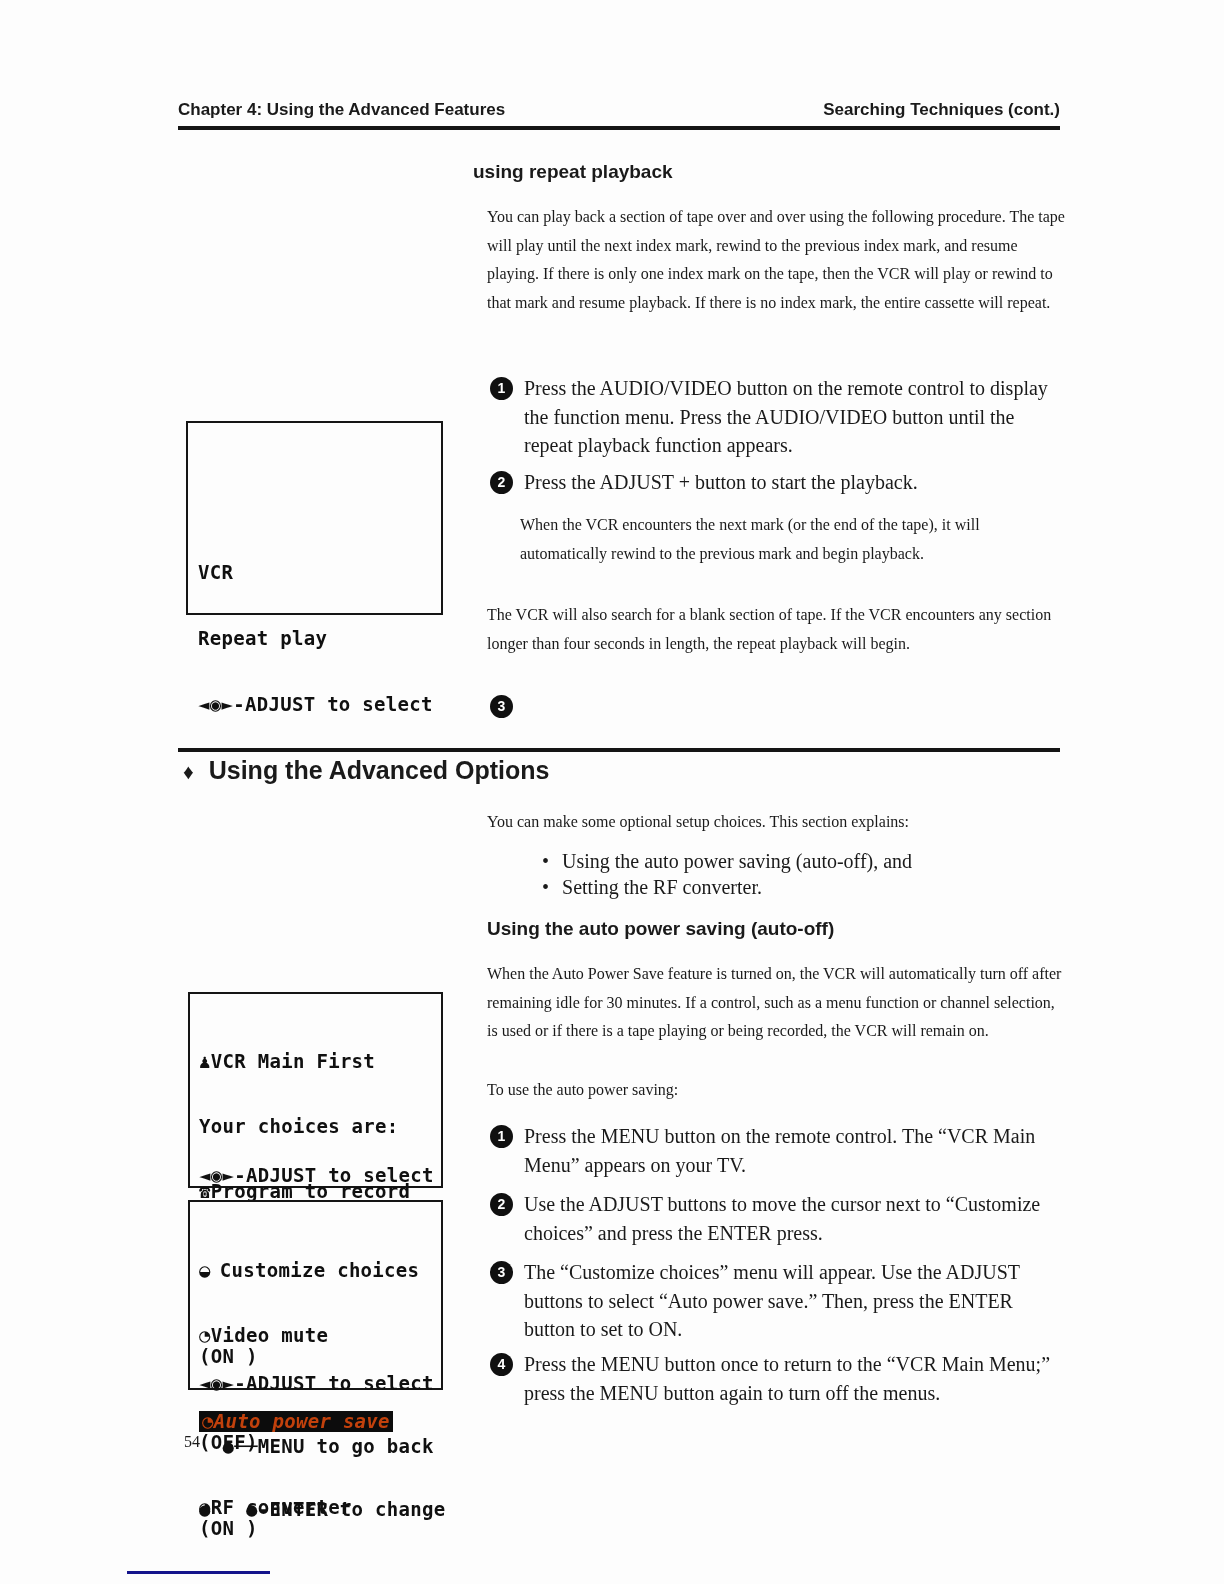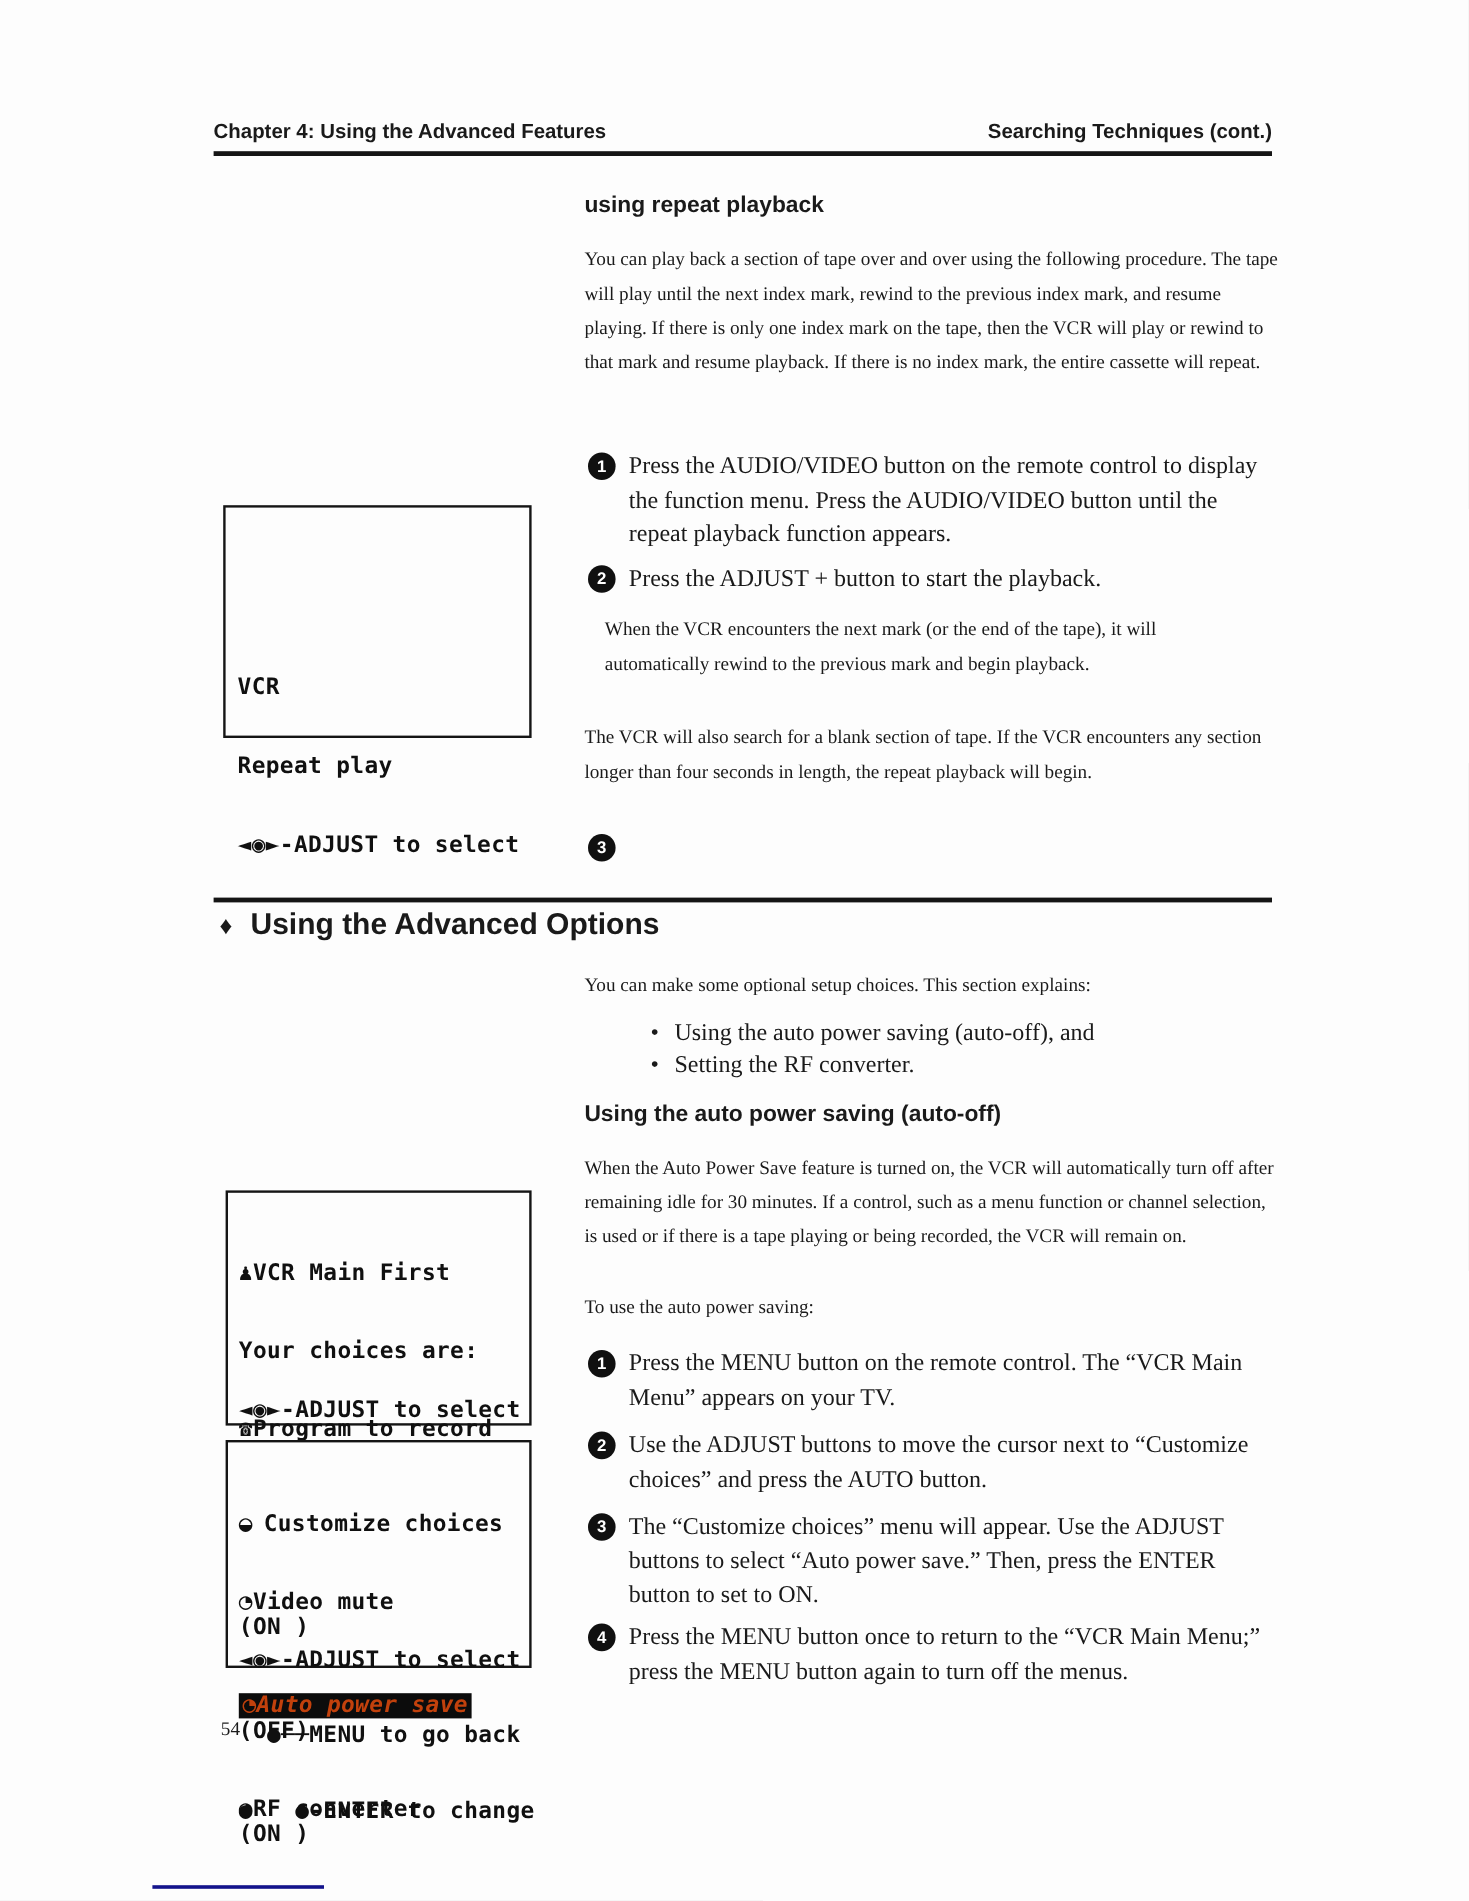--- a/index.html
+++ b/index.html
@@ -38,35 +38,35 @@
 <body>
 
 <div class="page">
 
   <div class="abs hdr-row">
     <span>Chapter 4: Using the Advanced Features</span>
     <span>Searching Techniques (cont.)</span>
   </div>
   <div class="abs hdr-rule"></div>
 
-  <div class="abs sub-heading" style="left:487px; top:161px;">using repeat playback</div>
+  <div class="abs sub-heading" style="left:473px; top:161px;">using repeat playback</div>
 
   <div class="abs body-text" style="left:487px; top:203px; width:578px;">You can play back a section of tape over and over using the following procedure. The tape will play until the next index mark, rewind to the previous index mark, and resume playing. If there is only one index mark on the tape, then the VCR will play or rewind to that mark and resume playback. If there is no index mark, the entire cassette will repeat.</div>
 
   <div class="abs step" style="left:490px; top:374px; width:578px;">
     <span class="badge">1</span>
     <span class="step-text">Press the AUDIO/VIDEO button on the remote control to display the function menu. Press the AUDIO/VIDEO button until the repeat playback function appears.</span>
   </div>
 
   <div class="abs step" style="left:490px; top:468px; width:578px;">
     <span class="badge">2</span>
     <span class="step-text">Press the ADJUST + button to start the playback.</span>
   </div>
 
-  <div class="abs body-text" style="left:504px; top:511px; width:548px;font-family:Liberation Serif, serif;">When the VCR encounters the next mark (or the end of the tape), it will automatically rewind to the previous mark and begin playback.</div>
+  <div class="abs body-text" style="left:520px; top:511px; width:548px;font-family:Liberation Serif, serif;">When the VCR encounters the next mark (or the end of the tape), it will automatically rewind to the previous mark and begin playback.</div>
 
   <div class="abs screen-box" style="left:186px; top:421px; width:257px; height:194px;">
     <div class="abs osd" style="left:10px; top:94px; line-height:22px;">
       <div>VCR</div>
       <div>Repeat play</div>
       <div>◄◉►-ADJUST to select</div>
     </div>
   </div>
 
   <div class="abs body-text" style="left:487px; top:601px; width:578px;">The VCR will also search for a blank section of tape. If the VCR encounters any section longer than four seconds in length, the repeat playback will begin.</div>
@@ -98,21 +98,21 @@
   <div class="abs body-text" style="left:487px; top:960px; width:578px;">When the Auto Power Save feature is turned on, the VCR will automatically turn off after remaining idle for 30 minutes. If a control, such as a menu function or channel selection, is used or if there is a tape playing or being recorded, the VCR will remain on.</div>
 
   <div class="abs body-text" style="left:487px; top:1076px; width:578px;">To use the auto power saving:</div>
 
   <div class="abs step" style="left:490px; top:1122px; width:578px;">
     <span class="badge">1</span>
     <span class="step-text">Press the MENU button on the remote control. The “VCR Main Menu” appears on your TV.</span>
   </div>
   <div class="abs step" style="left:490px; top:1190px; width:578px;">
     <span class="badge">2</span>
-    <span class="step-text">Use the ADJUST buttons to move the cursor next to “Customize choices” and press the AUTO button.</span>
+    <span class="step-text">Use the ADJUST buttons to move the cursor next to “Customize choices” and press the ENTER press.</span>
   </div>
   <div class="abs step" style="left:490px; top:1258px; width:578px;">
     <span class="badge">3</span>
     <span class="step-text">The “Customize choices” menu will appear. Use the ADJUST buttons to select “Auto power save.” Then, press the ENTER button to set to ON.</span>
   </div>
   <div class="abs step" style="left:490px; top:1350px; width:578px;">
     <span class="badge">4</span>
     <span class="step-text">Press the MENU button once to return to the “VCR Main Menu;” press the MENU button again to turn off the menus.</span>
   </div>
 

